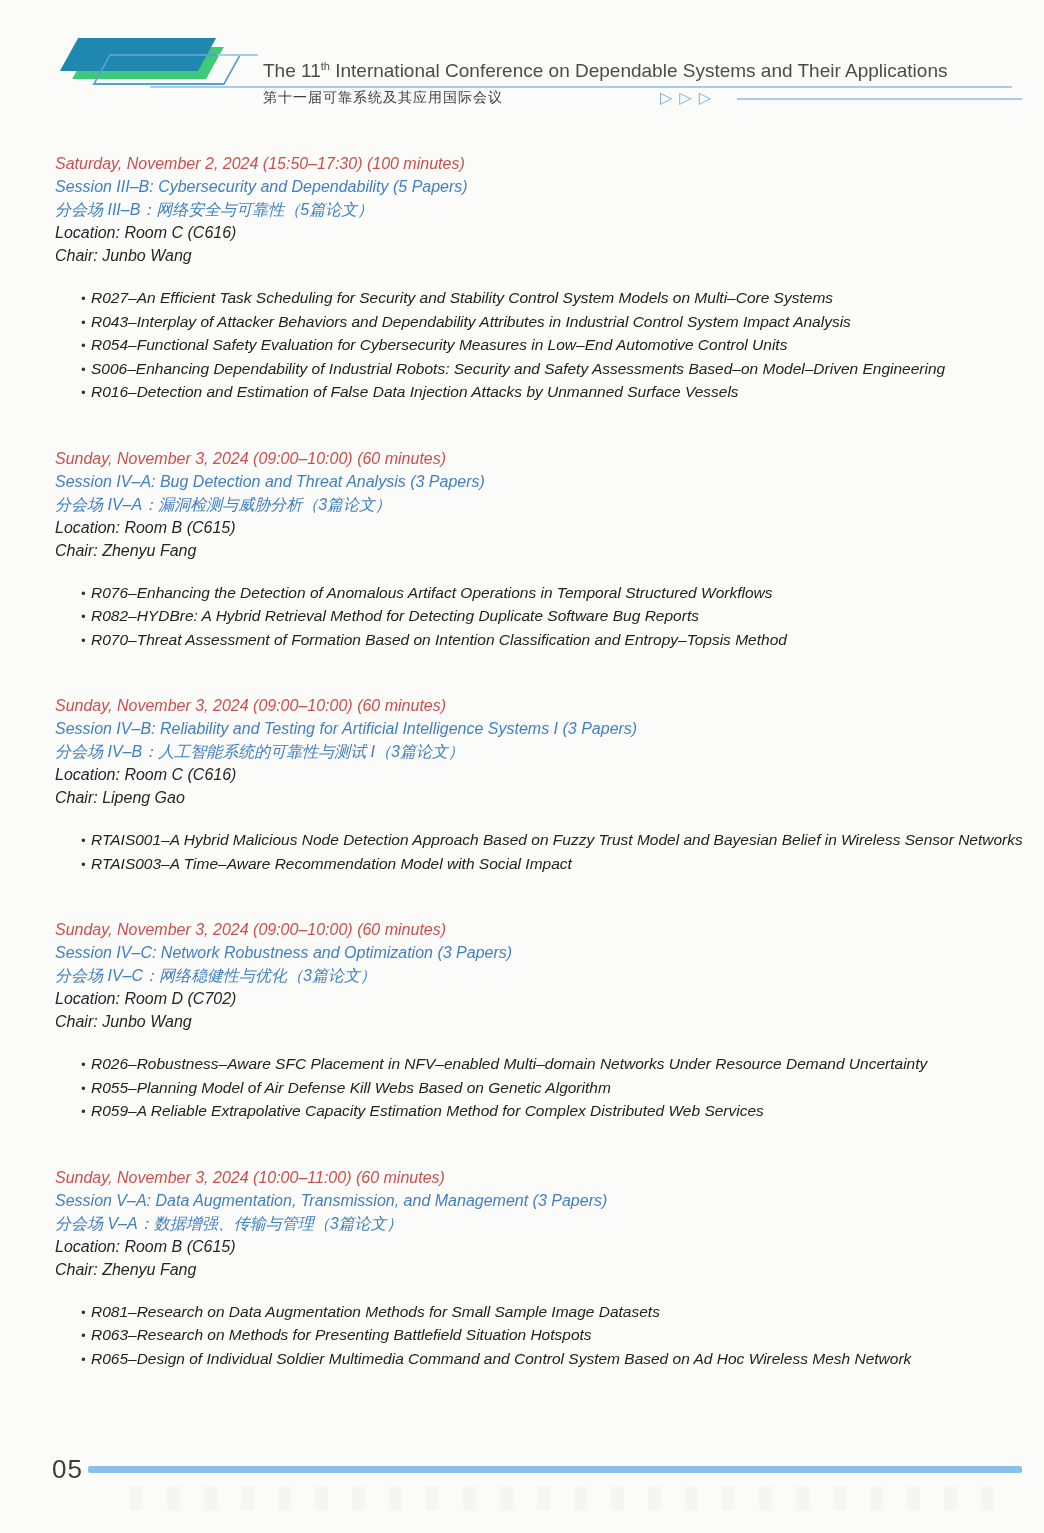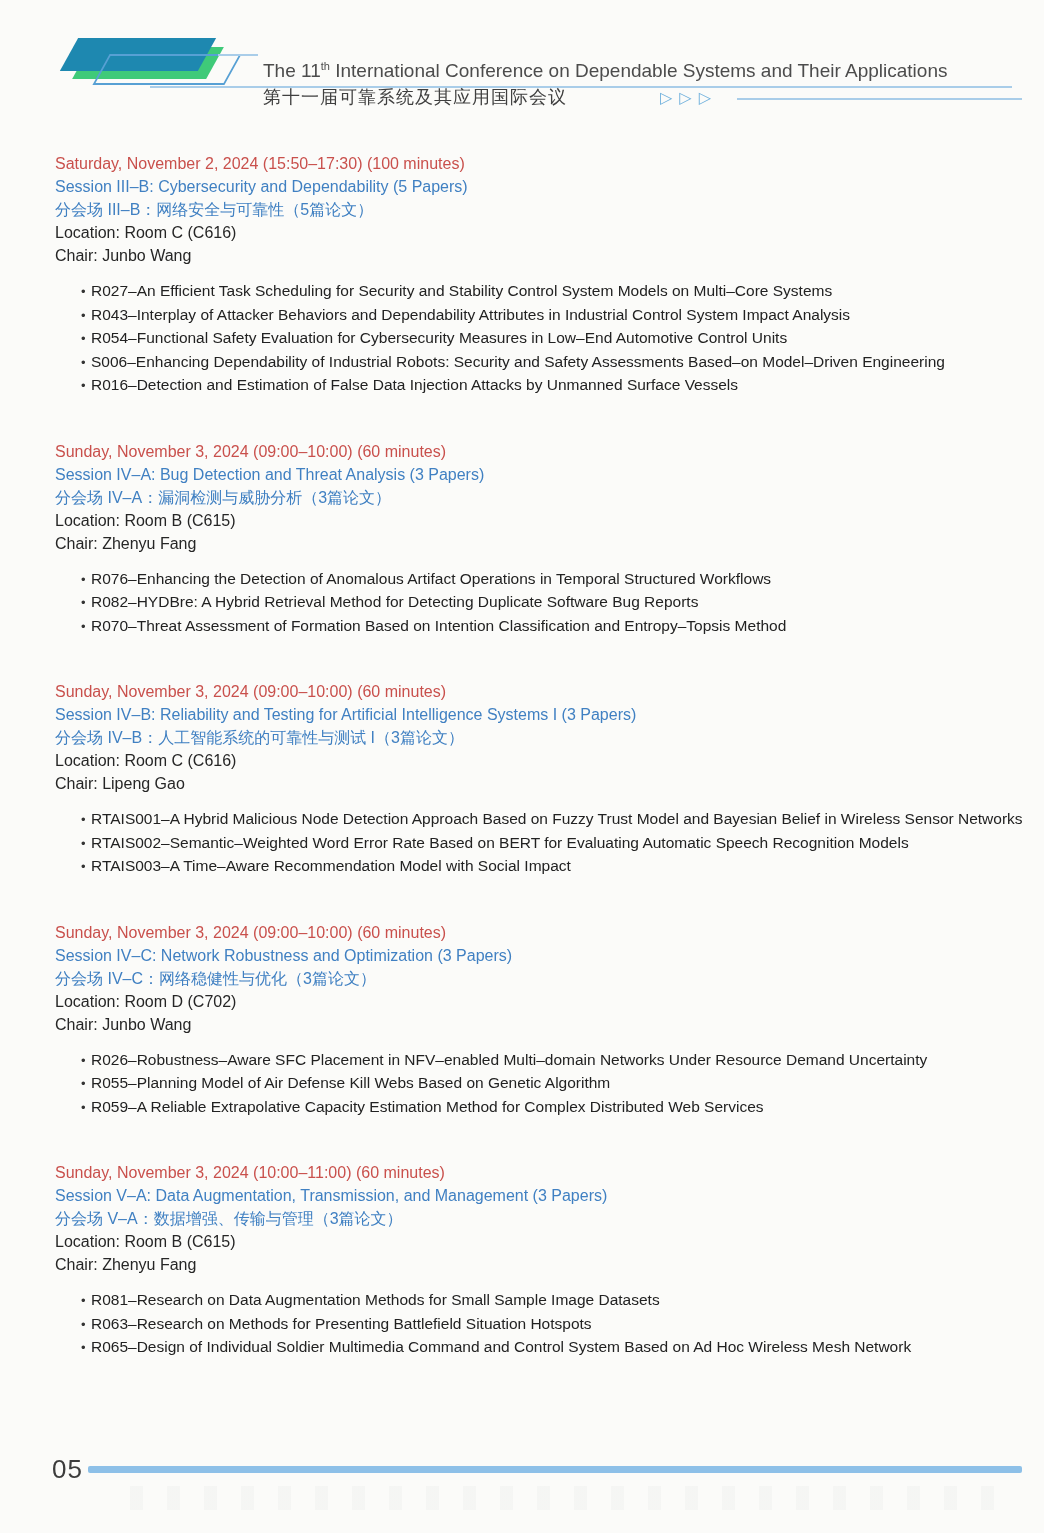--- a/index.html
+++ b/index.html
@@ -30,32 +30,32 @@
   .logo{position:absolute;left:55px;top:30px;width:310px;height:85px;}
   .para{position:absolute;}
   .para.green{left:26px;top:17px;width:134px;height:32px;background:var(--logo_green);transform:skewX(-29deg);}
   .para.blue{left:14px;top:8px;width:138px;height:33px;background:var(--logo_blue);transform:skewX(-29deg);}
   .para.outline{left:46px;top:24px;width:132px;height:31px;border:2px solid var(--outline_blue);transform:skewX(-29deg);background:transparent;}
   .rule-short{position:absolute;left:218px;top:54px;width:40px;height:2px;background:var(--line_blue);}
   .rule-long{position:absolute;left:150px;top:86px;width:862px;height:2px;background:var(--line_blue);}
   .title-block{position:absolute;left:263px;top:29px;}
   .conf-title{font-size:19px;color:var(--title_gray);line-height:26px;white-space:nowrap;margin-top:24px;}
   .conf-title sup{font-size:11px;vertical-align:super;}
-  .conf-subtitle{font-size:18px;color:#3f3f3f;line-height:26px;letter-spacing:1px;}
+  .conf-subtitle{font-size:14px;color:#3f3f3f;line-height:26px;letter-spacing:1px;}
   .arrows{position:absolute;left:660px;top:88px;height:20px;display:flex;align-items:center;}
   .arrows .tri{color:var(--arrow_blue);font-size:16px;margin-right:7px;line-height:1;}
   .arrows-rule{position:absolute;left:737px;top:98px;width:285px;height:2px;background:var(--line_blue);}
   
-  .main{position:absolute;top:152px;left:55px;right:22px;}
+  .main{position:absolute;top:152px;left:55px;right:22px;font-style:italic;}
   .session{margin-bottom:42px;}
   .session .line{font-size:16px;line-height:23px;white-space:nowrap;}
   .session .date{color:var(--text_red);}
   .session .sess{color:var(--text_blue);}
   .session .loc,.session .chair{color:var(--text_dark);}
-  ul.papers{list-style:none;margin-top:13px;padding-left:13px;}
+  ul.papers{list-style:none;margin-top:20px;padding-left:13px;}
   li.paper{
     font-size:15.5px;line-height:22.5px;color:#222;
     padding-left:23px;text-indent:-10px;white-space:nowrap;
   }
   li.paper::before{content:"•";display:inline-block;width:10px;text-indent:0;font-size:13px;color:#333;}
   
   .footer{position:absolute;left:0;top:1444px;width:994px;height:80px;}
   .pagenum{position:absolute;left:52px;top:10px;font-size:26px;color:#3c3c3c;letter-spacing:1px;}
   .footer-bar{position:absolute;left:88px;top:22px;width:934px;height:7px;background:var(--footer_bar);border-radius:2px;}
   .page-texture{
@@ -120,21 +120,20 @@
 
   <section class="session">
     <div class="line date">Sunday, November 3, 2024 (09:00–10:00) (60 minutes)</div>
     <div class="line sess">Session IV–B: Reliability and Testing for Artificial Intelligence Systems I (3 Papers)</div>
     <div class="line sess zh">分会场 IV–B：人工智能系统的可靠性与测试 I（3篇论文）</div>
     <div class="line loc">Location: Room C (C616)</div>
     <div class="line chair">Chair: Lipeng Gao</div>
     <ul class="papers">
 
     <li class="paper">RTAIS001–A Hybrid Malicious Node Detection Approach Based on Fuzzy Trust Model and Bayesian Belief in Wireless Sensor Networks</li>
-        <li class="paper">RTAIS002–Semantic–Weighted Word Error Rate Based on BERT for Evaluating Automatic Speech Recognition Models</li>
         <li class="paper">RTAIS003–A Time–Aware Recommendation Model with Social Impact</li>
       </ul>
   </section>
 
   <section class="session">
     <div class="line date">Sunday, November 3, 2024 (09:00–10:00) (60 minutes)</div>
     <div class="line sess">Session IV–C: Network Robustness and Optimization (3 Papers)</div>
     <div class="line sess zh">分会场 IV–C：网络稳健性与优化（3篇论文）</div>
     <div class="line loc">Location: Room D (C702)</div>
     <div class="line chair">Chair: Junbo Wang</div>

